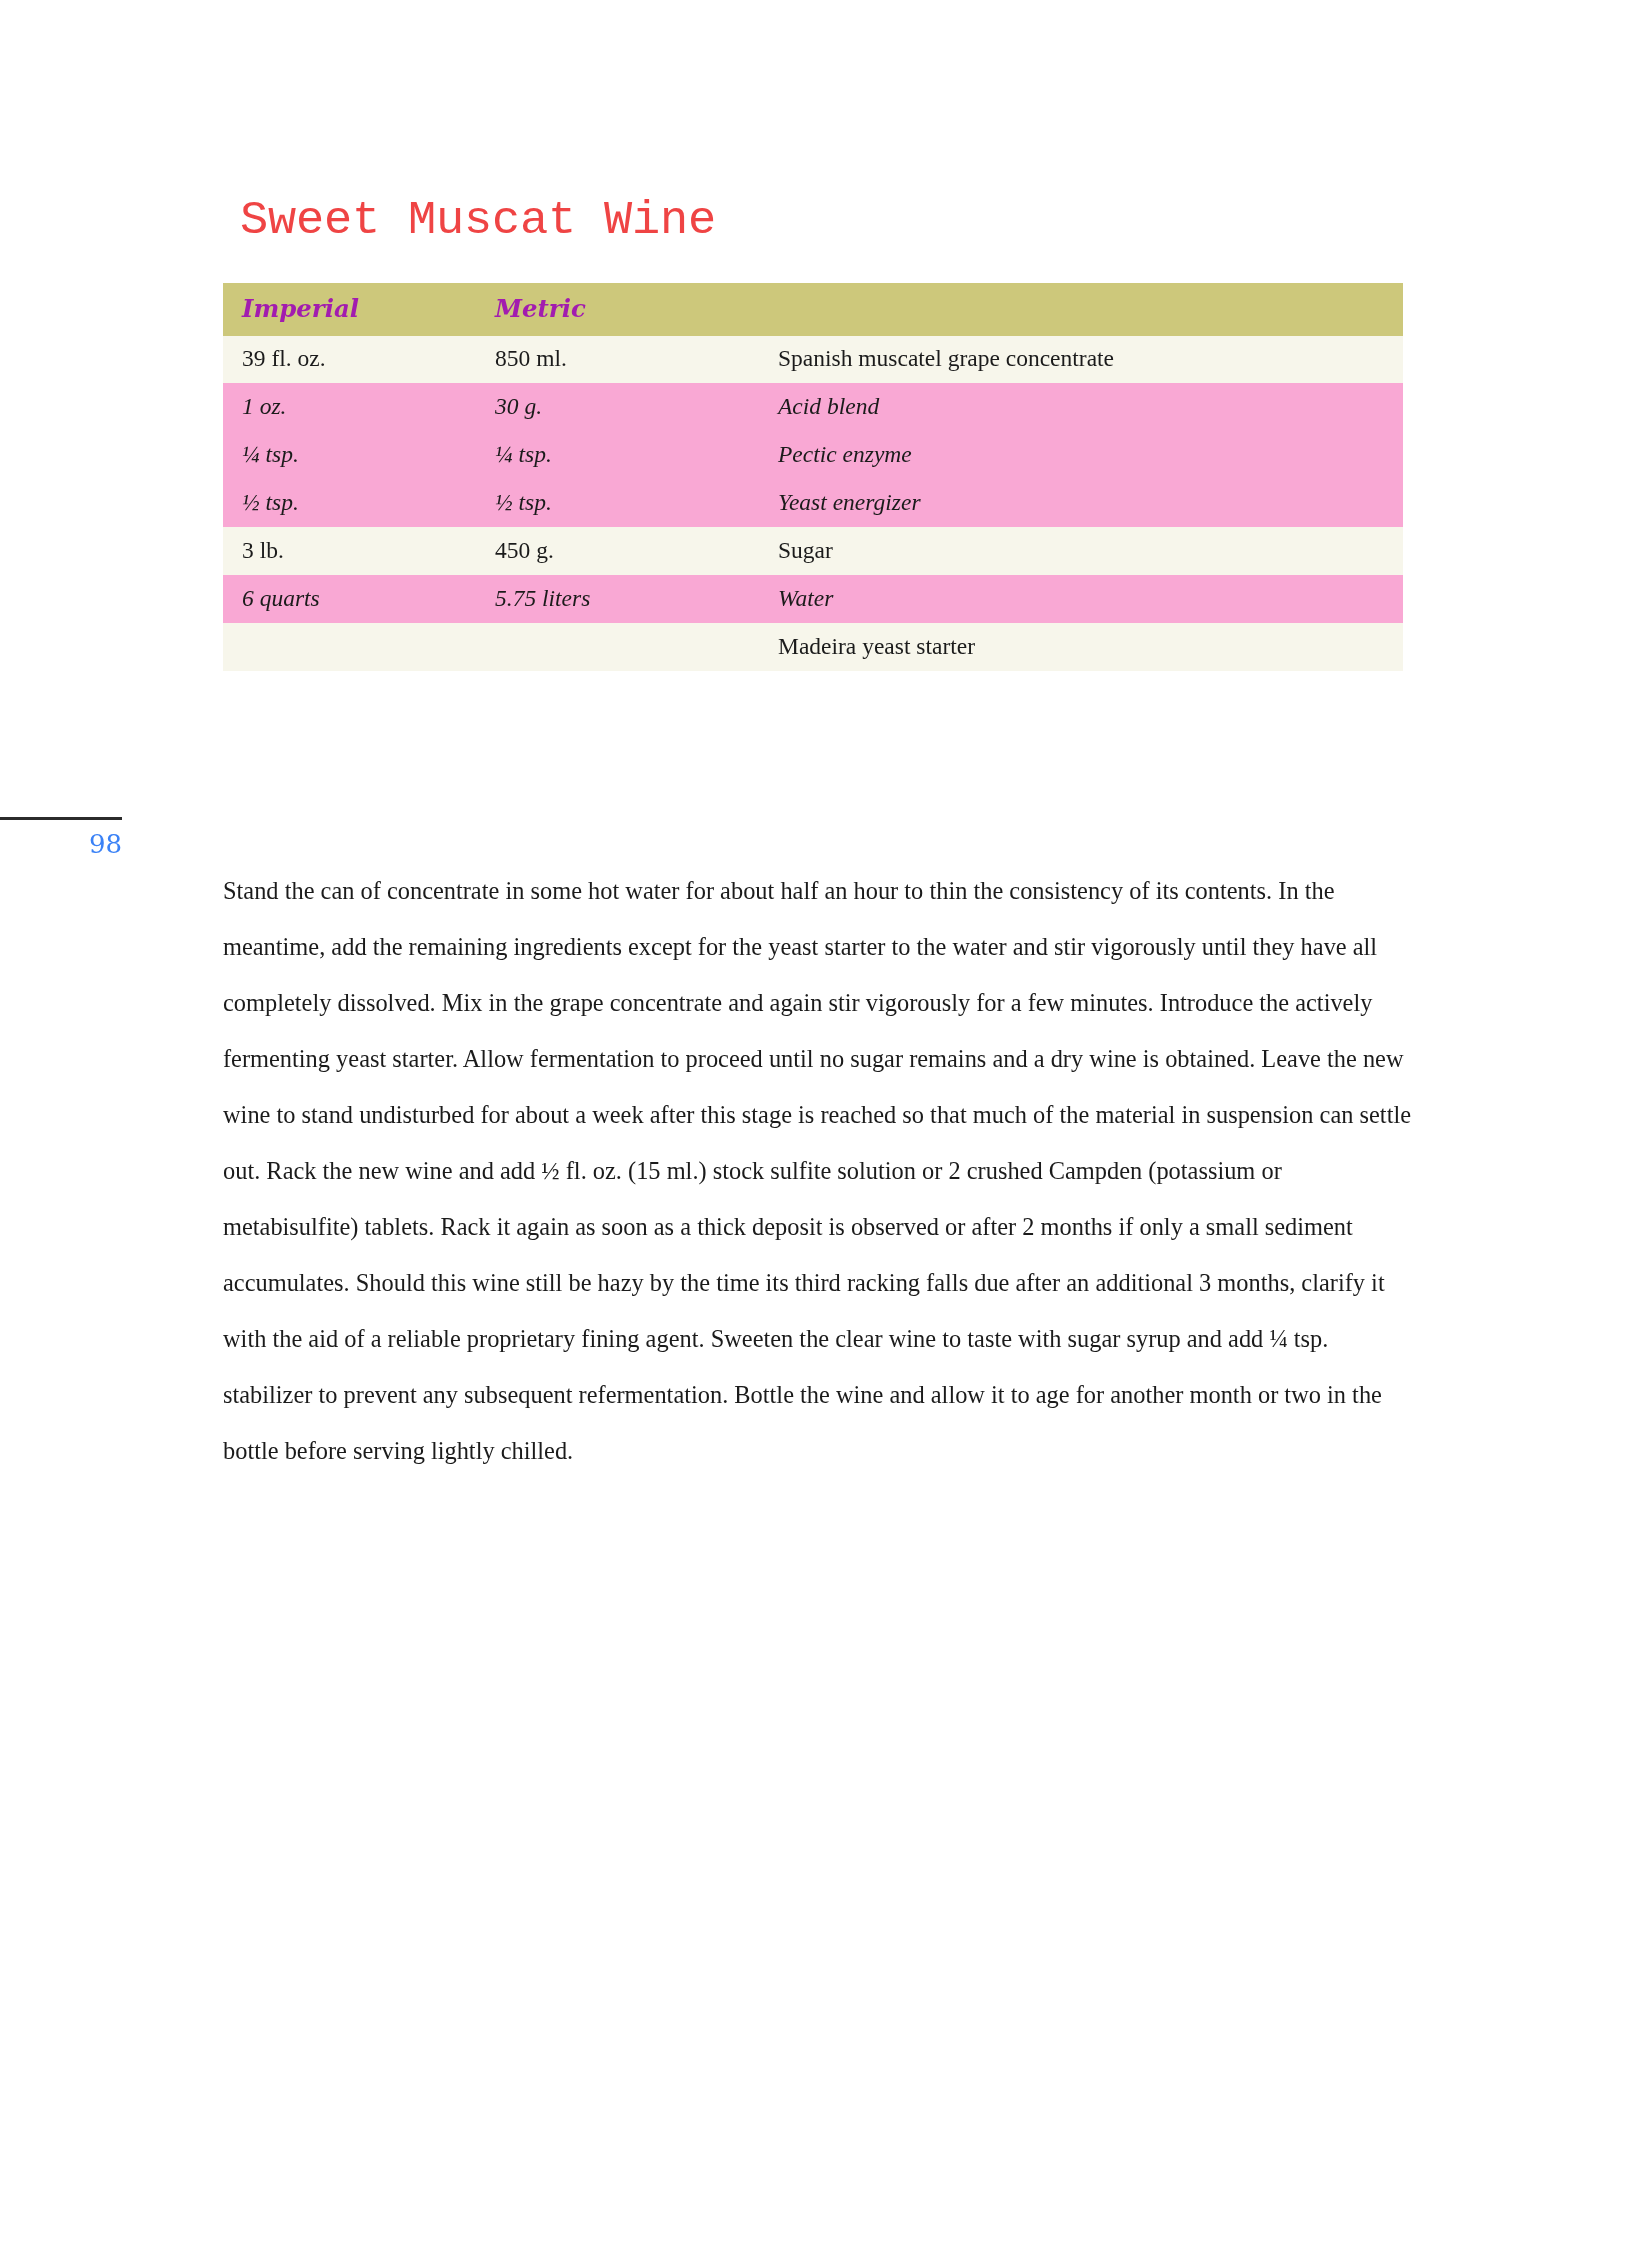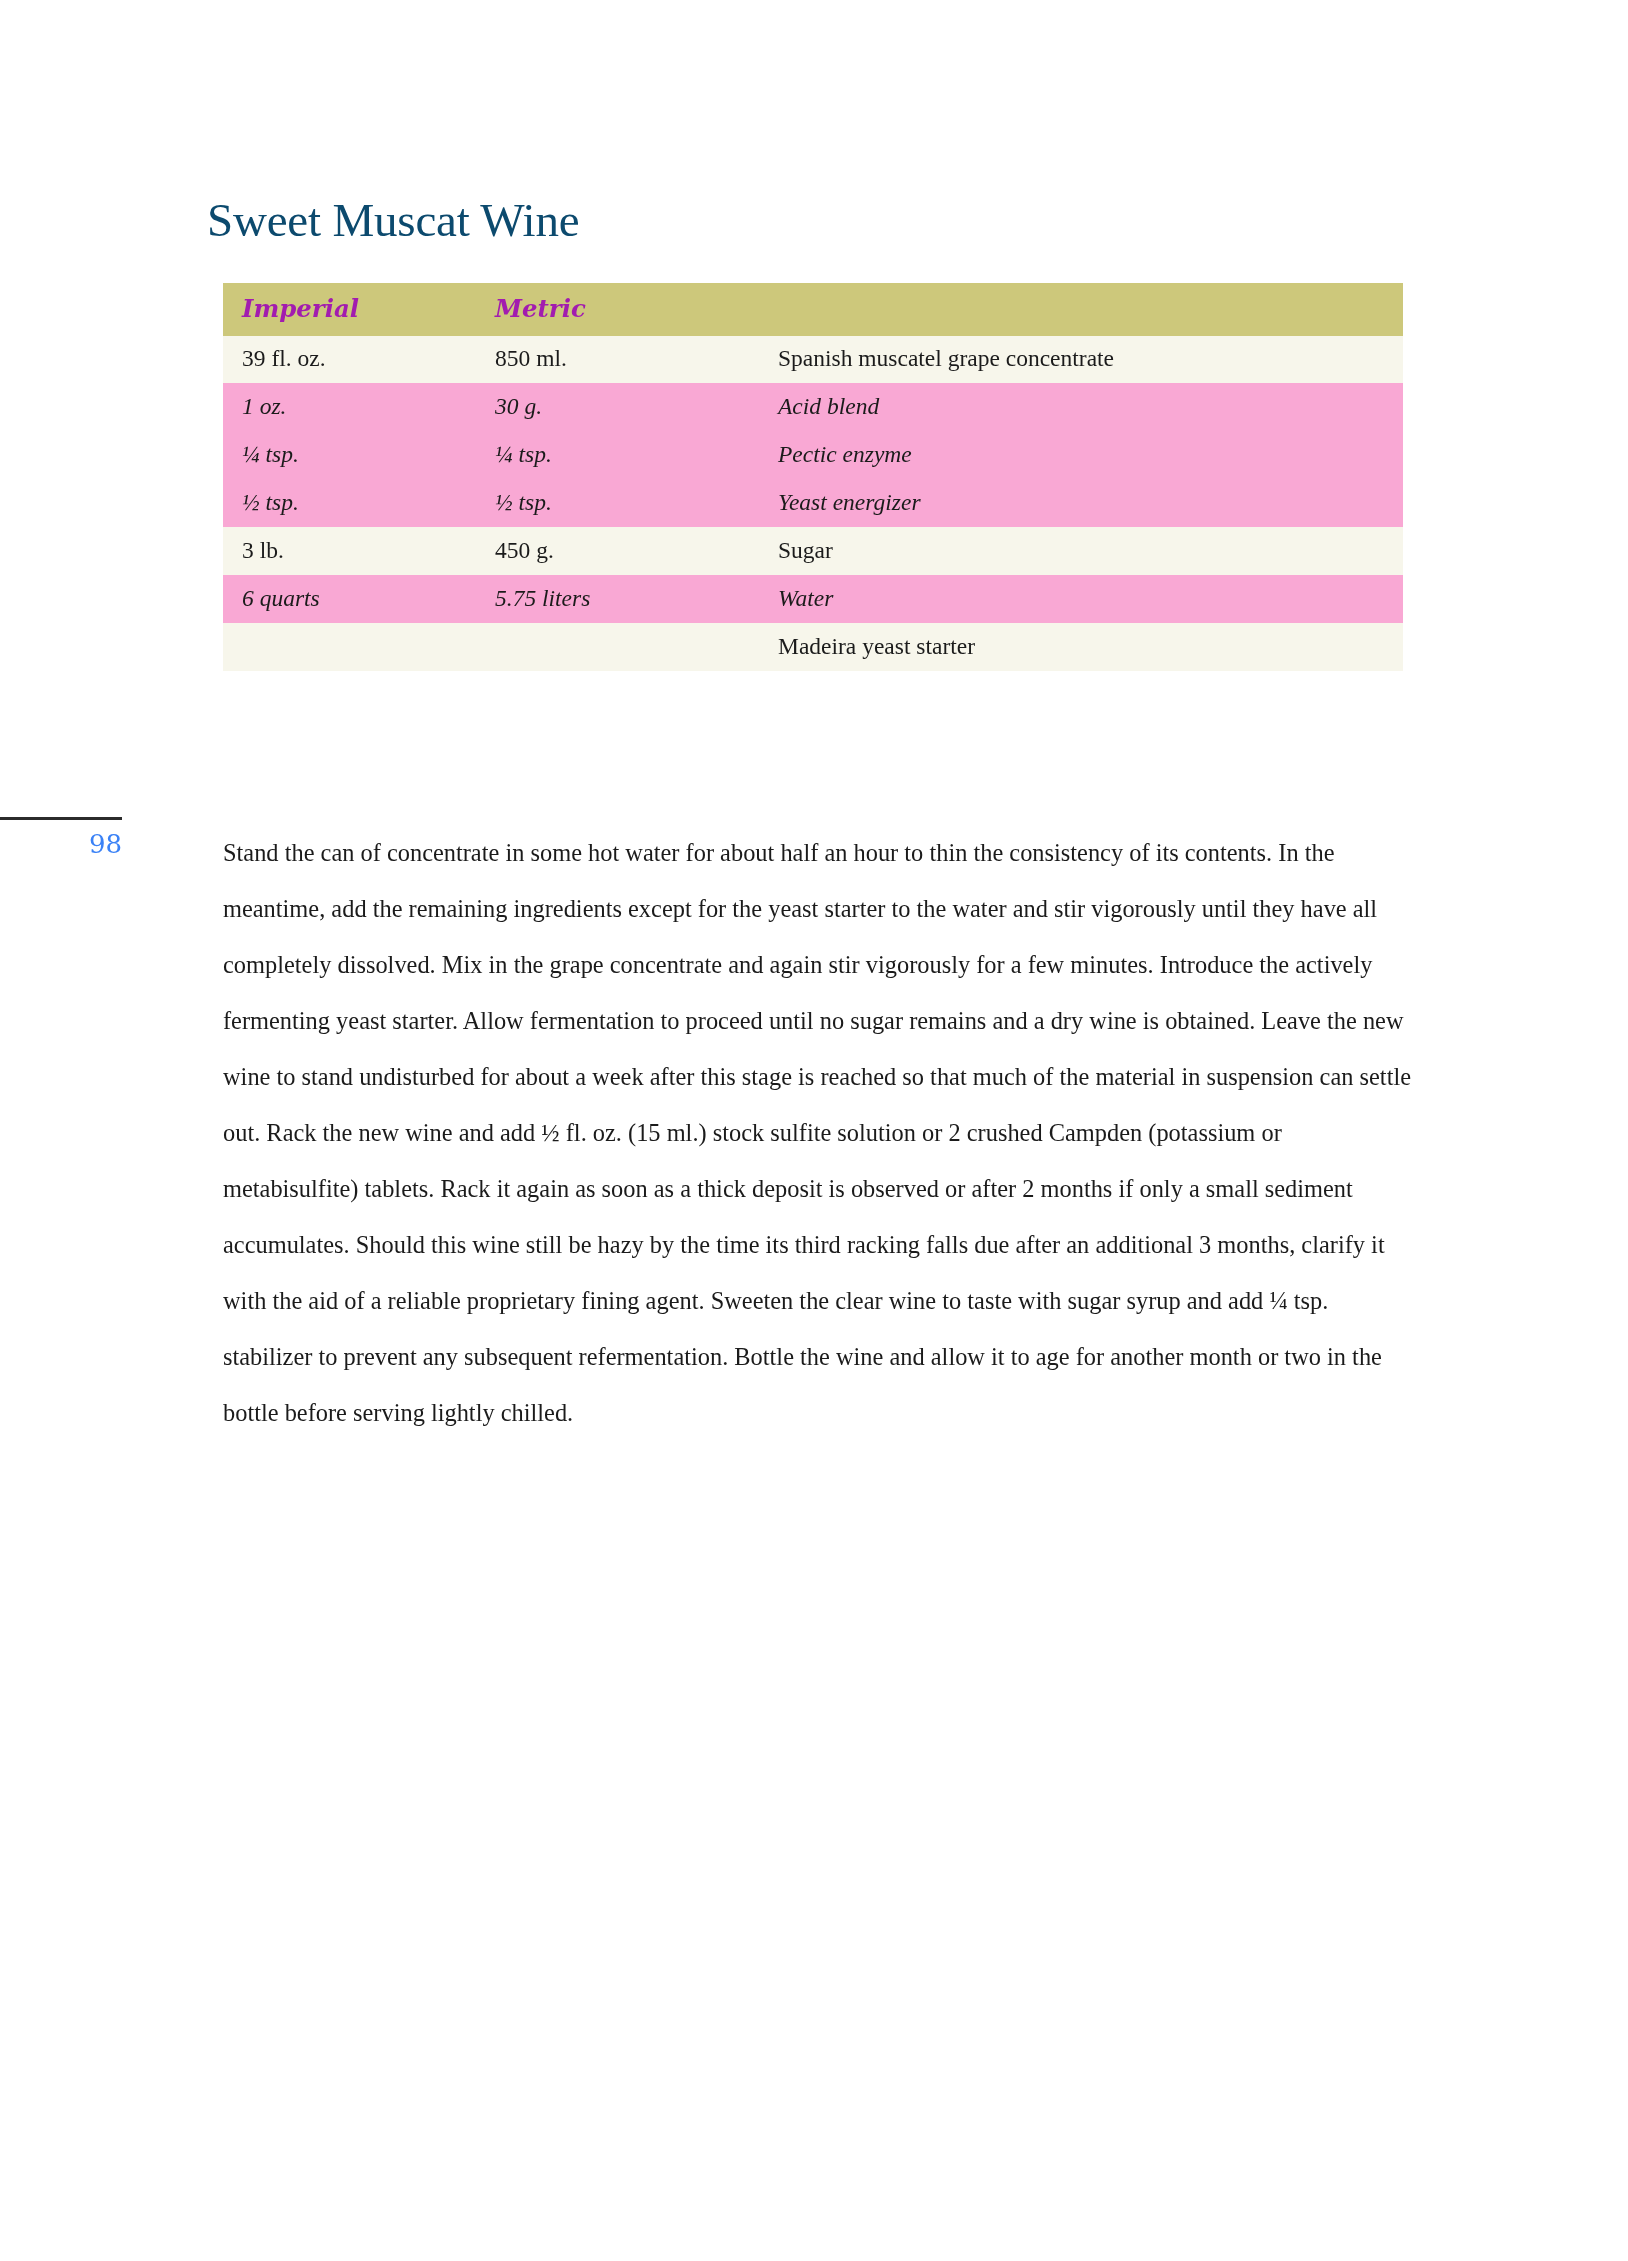--- a/index.html
+++ b/index.html
@@ -19,27 +19,27 @@
   
   .page {
     position: absolute;
     inset: 0;
     background: #ffffff;
   }
 
   
   .recipe-title {
     position: absolute;
-    left: 207px;
+    left: 240px;
     top: 166px;
-    font-family: Liberation Serif, serif;
+    font-family: Liberation Mono, monospace;
     font-size: 47px;
     font-weight: 400;
     letter-spacing: -0.2px;
-    color: #0c4a6e;
+    color: #ef4444;
     line-height: 1.0;
     white-space: nowrap;
   }
 
   
   .ingredients-table {
     position: absolute;
     left: 223px;
     top: 283px;
     width: 1179px;
@@ -92,21 +92,21 @@
     font-family: "DejaVu Serif", "Liberation Serif", serif;
     font-size: 26px;
     color: #3b82f6;
     line-height: 1.0;
   }
 
   
   .body-copy {
     position: absolute;
     left: 223px;
-    top: 825px;
+    top: 863px;
     width: 1189px;
   }
   .body-copy p {
     margin: 0;
     font-size: 24.4px;
     line-height: 56px;
     color: #1b1b1b;
     text-align: left;
     hyphens: none;
   }

